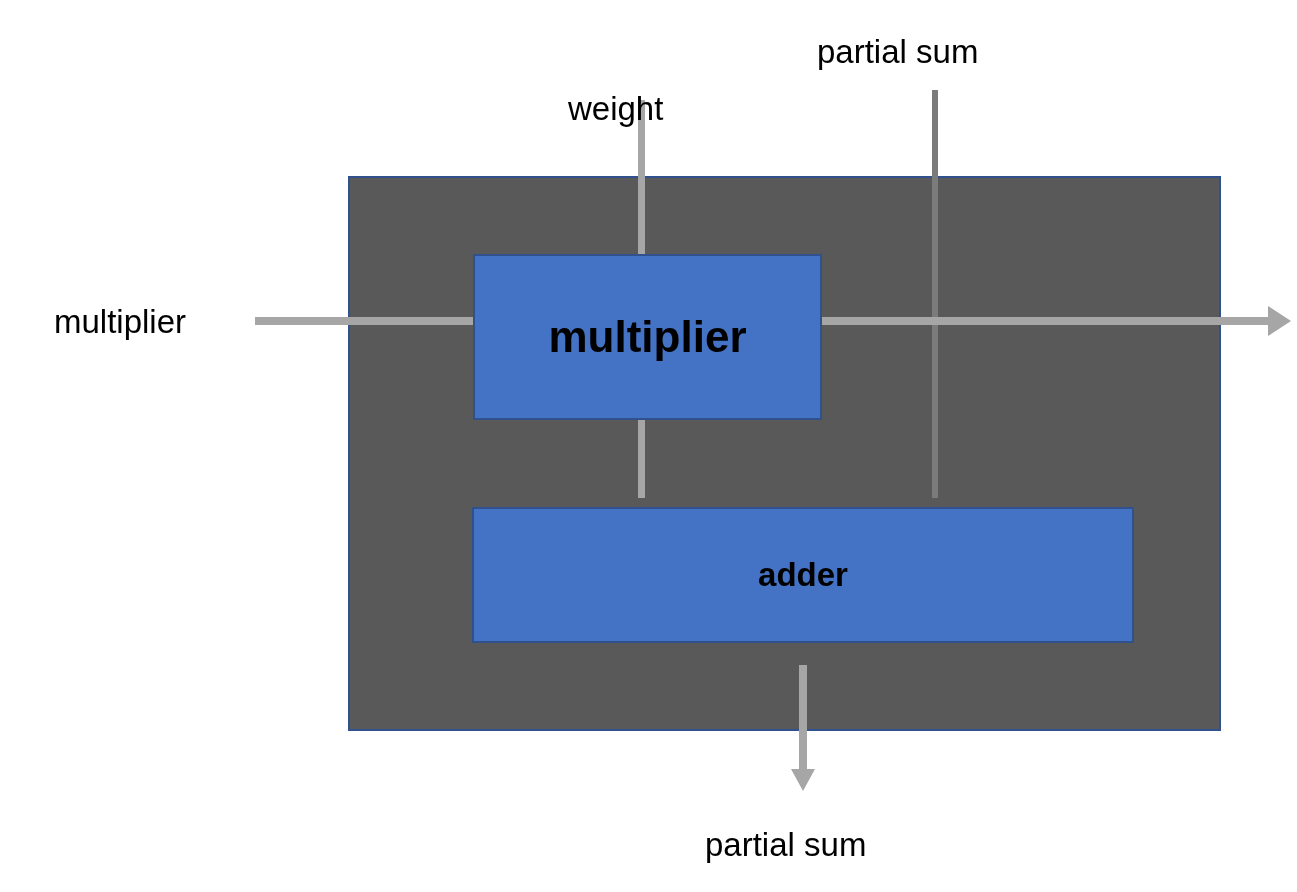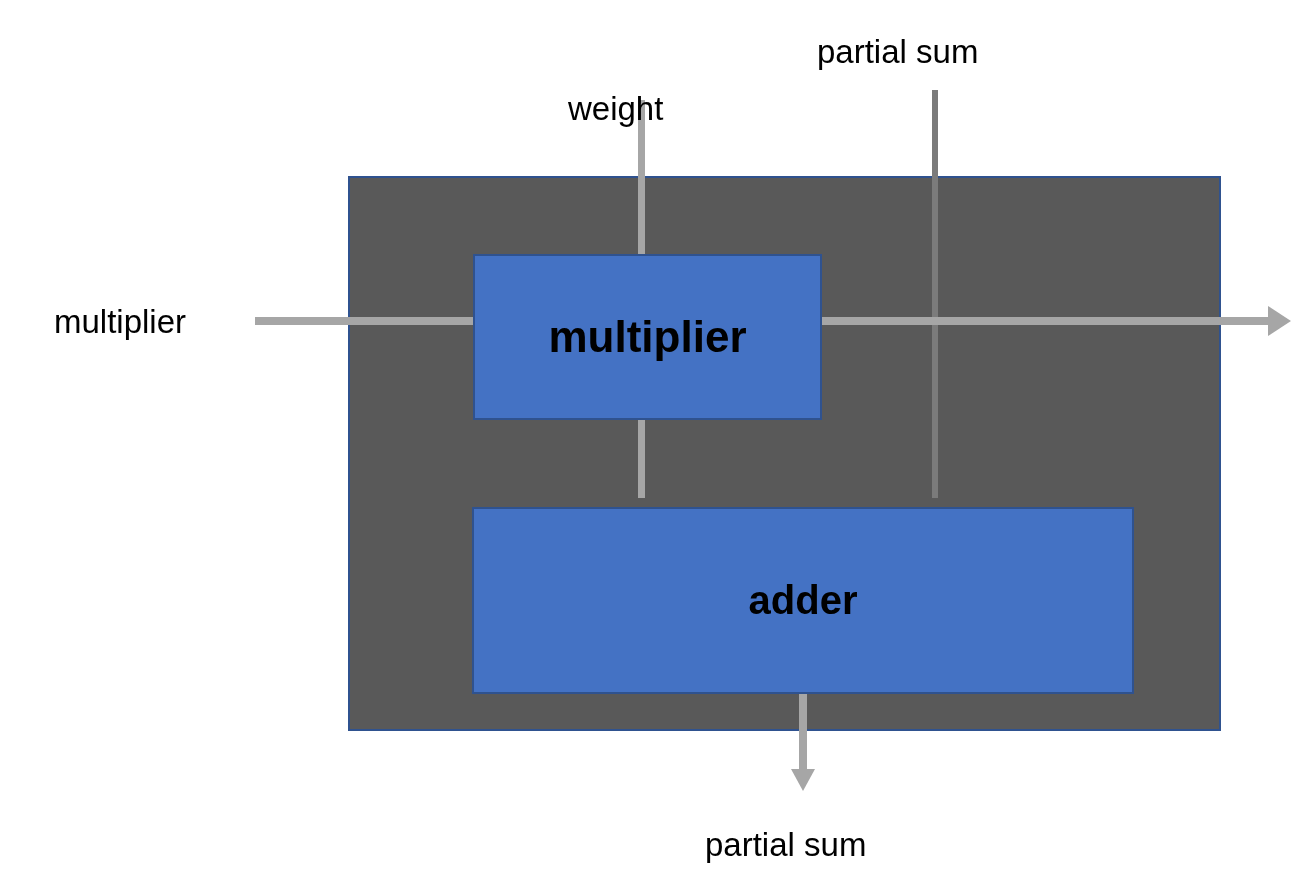--- a/index.html
+++ b/index.html
@@ -120,22 +120,22 @@
     left: 473px;
     top: 239px;
     width: 349px;
     height: 166px;
     font-size: 44px;
   }
   .block-adder {
     left: 472px;
     top: 492px;
     width: 662px;
-    height: 187px;
-    font-size: 40px;
+    height: 136px;
+    font-size: 33px;
   }
 
   
   .label {
     position: absolute;
     color: #000000;
     font-size: 33px;
     white-space: nowrap;
     z-index: 6;
   }

